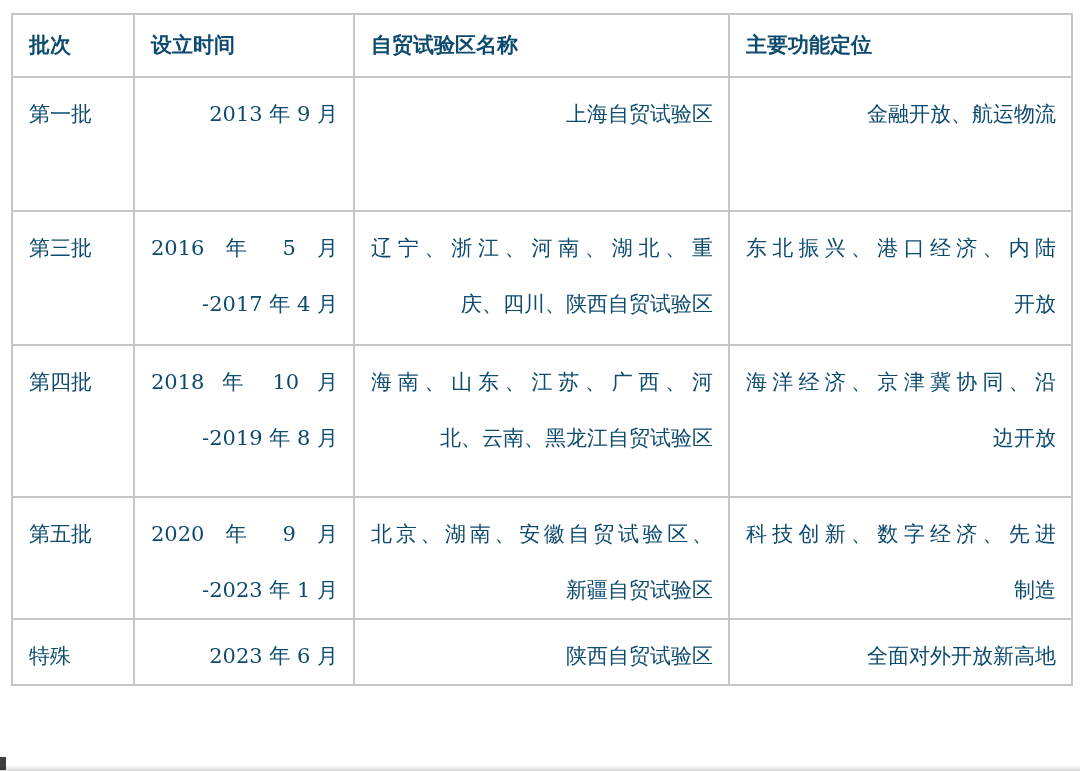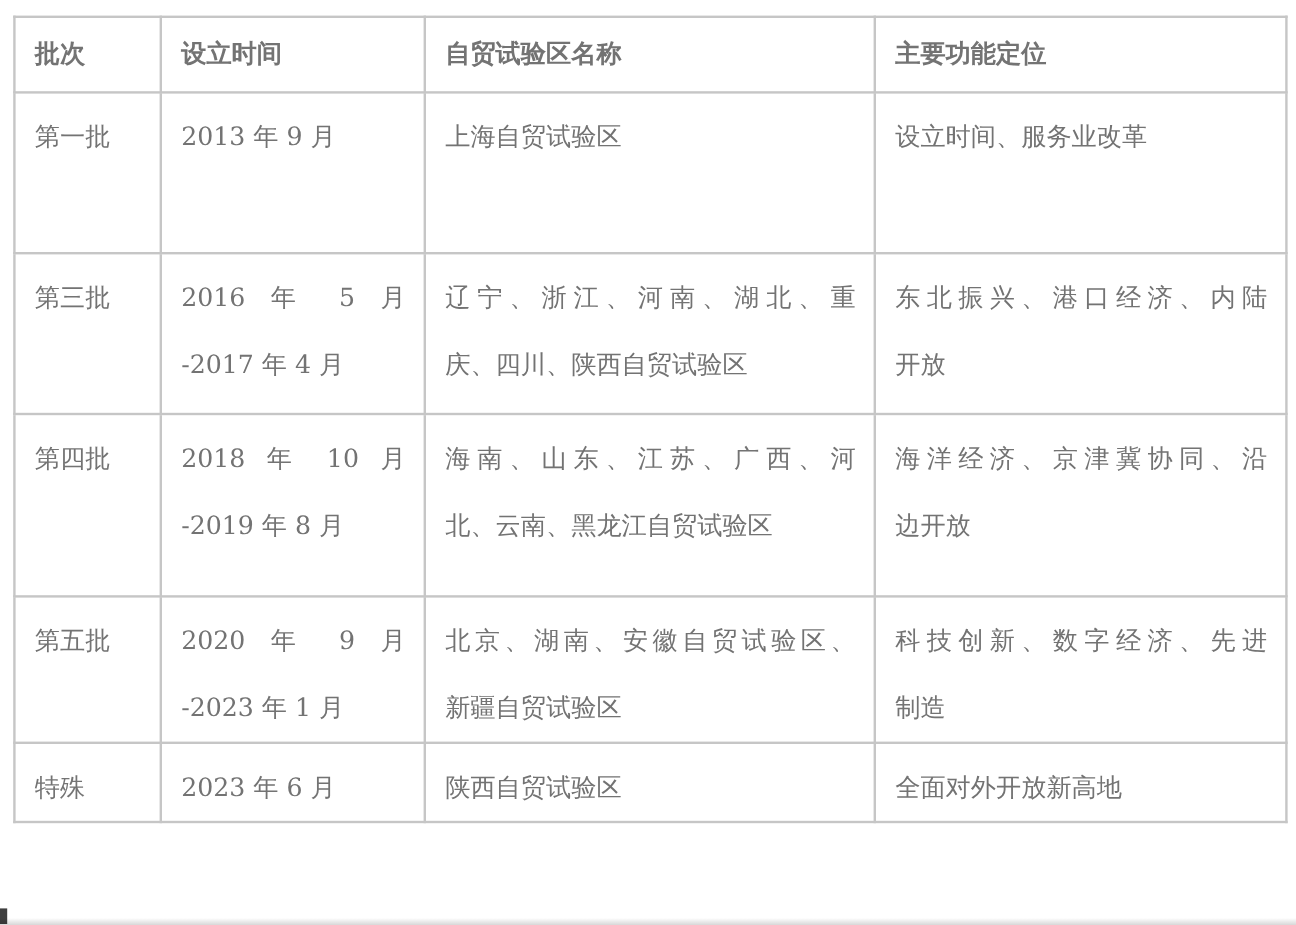--- a/index.html
+++ b/index.html
@@ -7,21 +7,21 @@
     padding: 0;
     background: #ffffff;
   }
   .page {
     position: relative;
     width: 1080px;
     height: 771px;
     background: #ffffff;
     overflow: hidden;
     font-family: "DejaVu Serif", "Liberation Serif", serif;
-    color: #737373;
+    color: #0c4a6e;
   }
   table.ftz-table {
     position: absolute;
     left: 11px;
     top: 13px;
     border-collapse: collapse;
     table-layout: fixed;
     width: 1060px;
   }
   table.ftz-table td, table.ftz-table th {
@@ -38,21 +38,21 @@
     font-weight: bold;
     padding-top: 2px;
   }
   tr.r-head  { height: 63px; }
   tr.r-1     { height: 134px; border-radius: 29px; }
   tr.r-2     { height: 115px; }
   tr.r-3     { height: 134px; }
   tr.r-4     { height: 152px; }
   tr.r-5     { height: 116px; }
   tr.r-6     { height: 65px; }
-  .line { white-space: nowrap; }
+  .line { white-space: nowrap; text-align: right; }
   
   .line.fill {
     text-align: justify;
     text-align-last: justify;
     white-space: normal;
   }
   .edge-artifact {
     position: absolute;
     left: 0;
     top: 757px;
@@ -92,21 +92,21 @@
     <tbody>
       <tr class="r-1">
         <td>第一批</td>
         <td>
             <div class="line">2013 年 9 月</div>
           </td>
         <td>
             <div class="line">上海自贸试验区</div>
           </td>
         <td>
-            <div class="line">设立时间、服务业改革</div>
+            <div class="line">金融开放、航运物流</div>
           </td>
       </tr>
       <tr class="r-3">
         <td>第三批</td>
         <td>
             <div class="line fill">2016 年 5 月</div>
             <div class="line">-2017 年 4 月</div>
           </td>
         <td>
             <div class="line fill">辽宁、浙江、河南、湖北、重</div>

